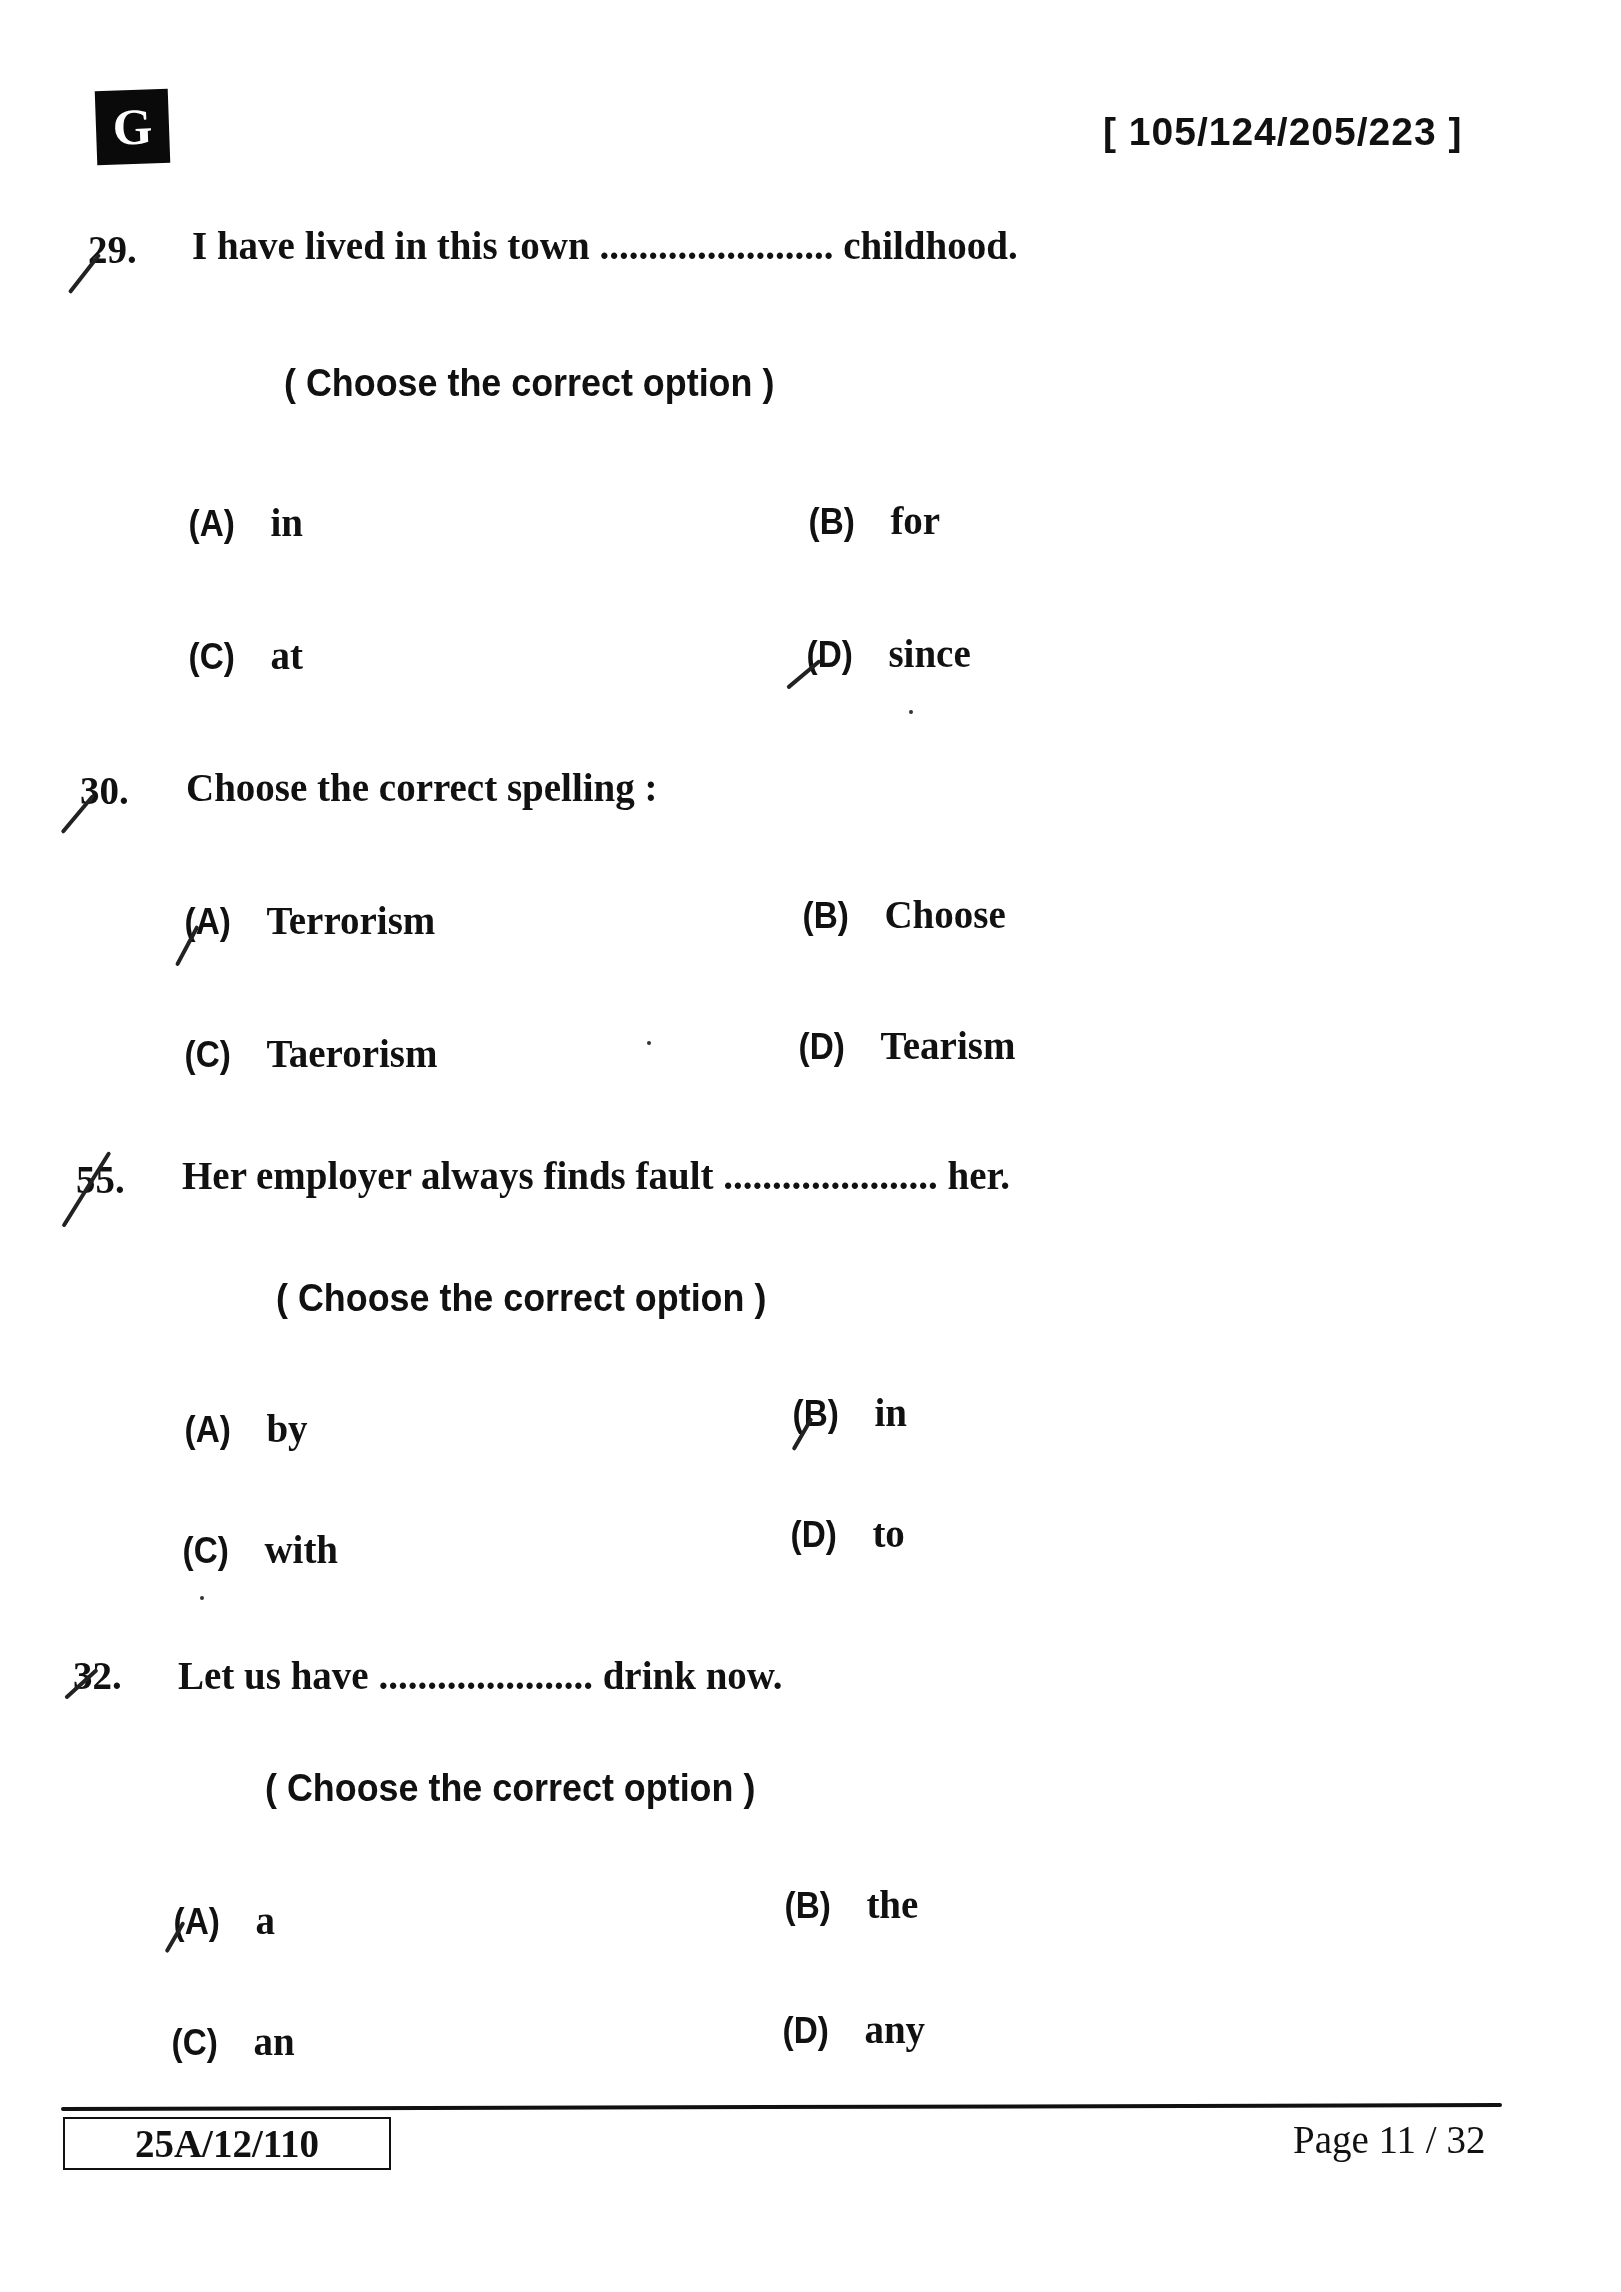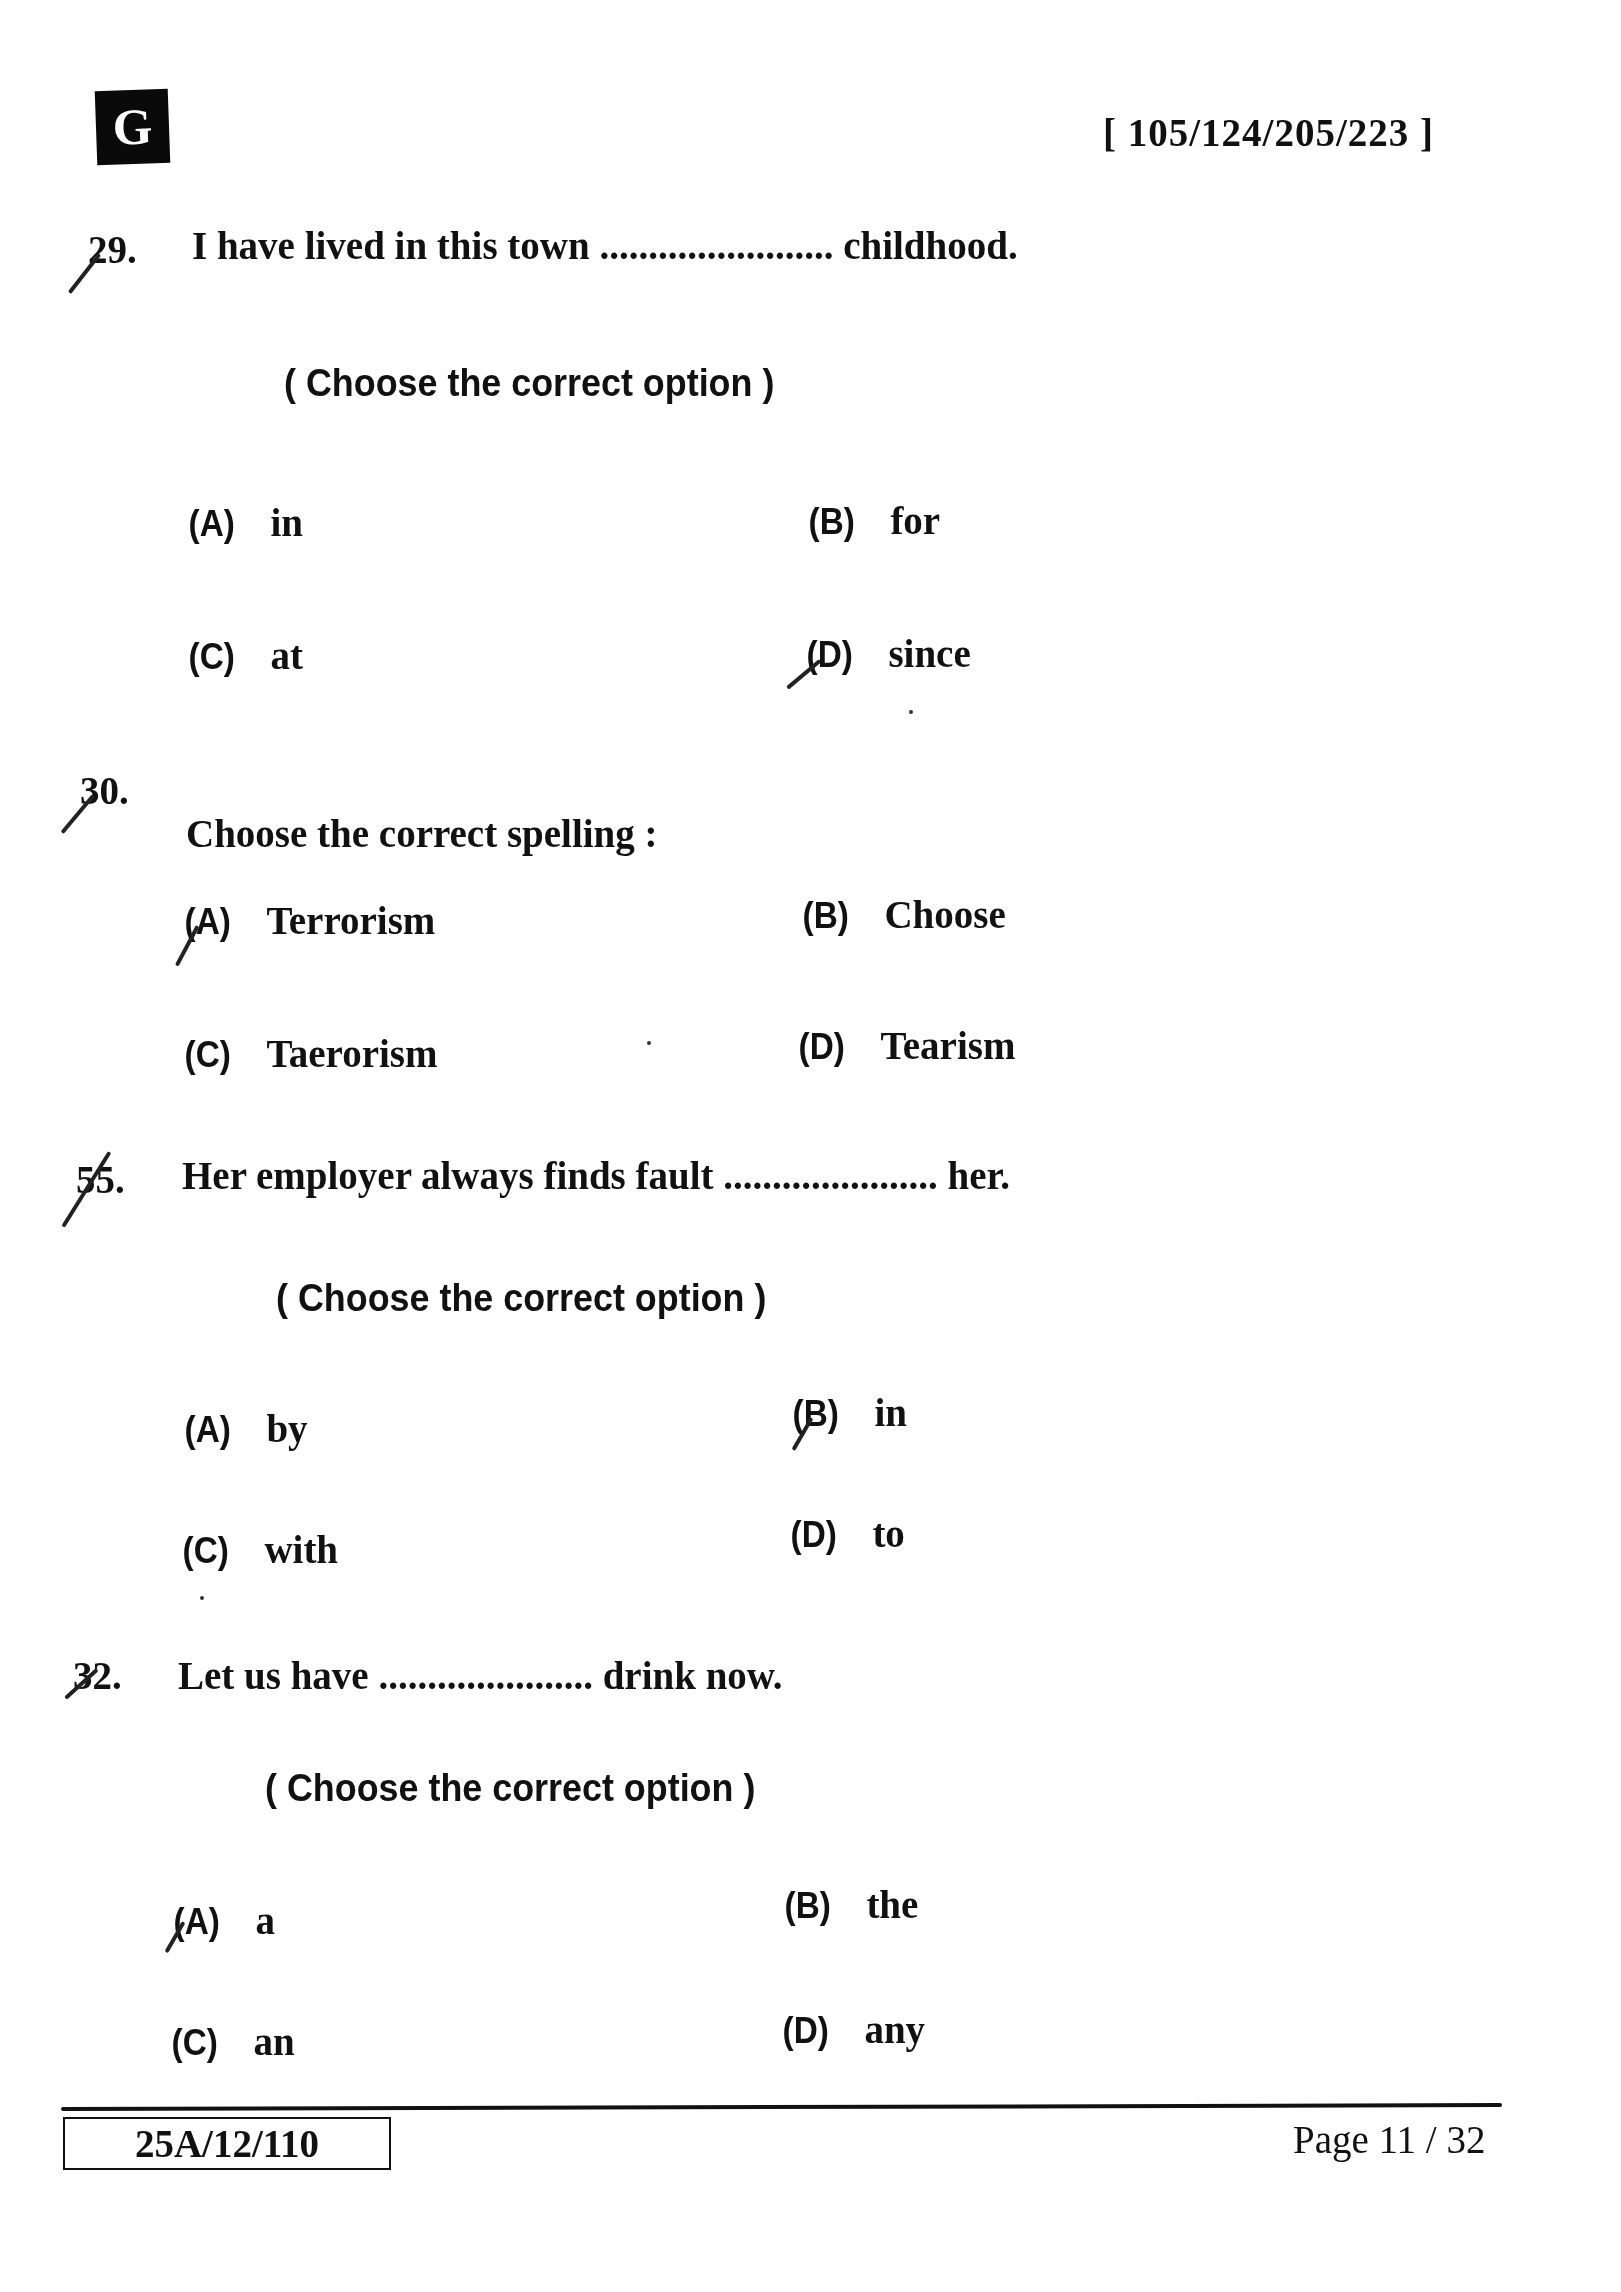--- a/index.html
+++ b/index.html
@@ -7,21 +7,21 @@
     width: 1621px; height: 2293px; position: relative; overflow: hidden;
     font-family: "DejaVu Serif", "Liberation Serif", serif; color: #111;
   }
   .abs { position: absolute; white-space: nowrap; }
   .set-badge {
     left: 96px; top: 90px; width: 73px; height: 74px; background: #0a0a0a;
     color: #fff; font-family: "Liberation Serif", serif; font-weight: bold;
     font-size: 51px; display: flex; align-items: center; justify-content: center;
     transform: rotate(-2deg);
   }
-  .code { left: 1103px; top: 110px; font-size: 39px; font-family: Liberation Serif, serif; font-weight: bold; letter-spacing: 1px; }
+  .code { left: 1103px; top: 110px; font-size: 39px; font-family: Liberation Sans, sans-serif; font-weight: bold; letter-spacing: 1px; }
   .q { font-size: 39px; font-family: "Liberation Serif", serif; font-weight: bold; }
   .qnum { font-size: 39px; font-family: "Liberation Serif", serif; font-weight: bold; }
   .hint { font-size: 39px; font-family: "Liberation Sans", sans-serif; font-weight: bold; transform: scaleX(0.92); transform-origin: left; }
   .opt { font-size: 37px; font-family: "Liberation Sans", sans-serif; font-weight: bold; display: flex; gap: 33px; align-items: baseline; }
   .opt .lbl { transform: scaleX(0.9); display: inline-block; }
   .opt .txt { font-family: "Liberation Serif", serif; font-size: 39px; text-align: right; }
   .tick { position: absolute; width: 3.9px; background: #222; border-radius: 2px; transform-origin: top left; }
   .footer-line { left: 61px; top: 2105px; width: 1441px; height: 3.9px; background: #111; border-radius: 2px; transform: rotate(-0.15deg); }
   .doc-id {
     left: 63px; top: 2117px; width: 328px; height: 53px; border: 2.9px solid #111;
@@ -58,21 +58,21 @@
     <span class="lbl">(D)</span>
     <span class="txt">since</span>
   </div>
   <div class="tick" style="left:819px; top:659px; height:43px; transform: rotate(50deg);"></div>
   <div class="dot" style="left:909px; top:710px;"></div>
 </section>
 
 <section>
   <div class="abs qnum" style="left:80px; top:768px;">30.</div>
   <div class="tick" style="left:92px; top:794px; height:49px; transform: rotate(40deg);"></div>
-  <div class="abs q" style="left:186px; top:765px;margin-top:46px;">Choose the correct spelling :</div>
+  <div class="abs q" style="left:186px; top:765px;">Choose the correct spelling :</div>
   <div class="abs opt" style="left:182px; top:898px;">
     <span class="lbl">(A)</span>
     <span class="txt">Terrorism</span>
   </div>
   <div class="tick" style="left:196px; top:925px; height:45px; transform: rotate(28deg);"></div>
   <div class="abs opt" style="left:800px; top:892px;">
     <span class="lbl">(B)</span>
     <span class="txt">Choose</span>
   </div>
   <div class="abs opt" style="left:182px; top:1031px;">

